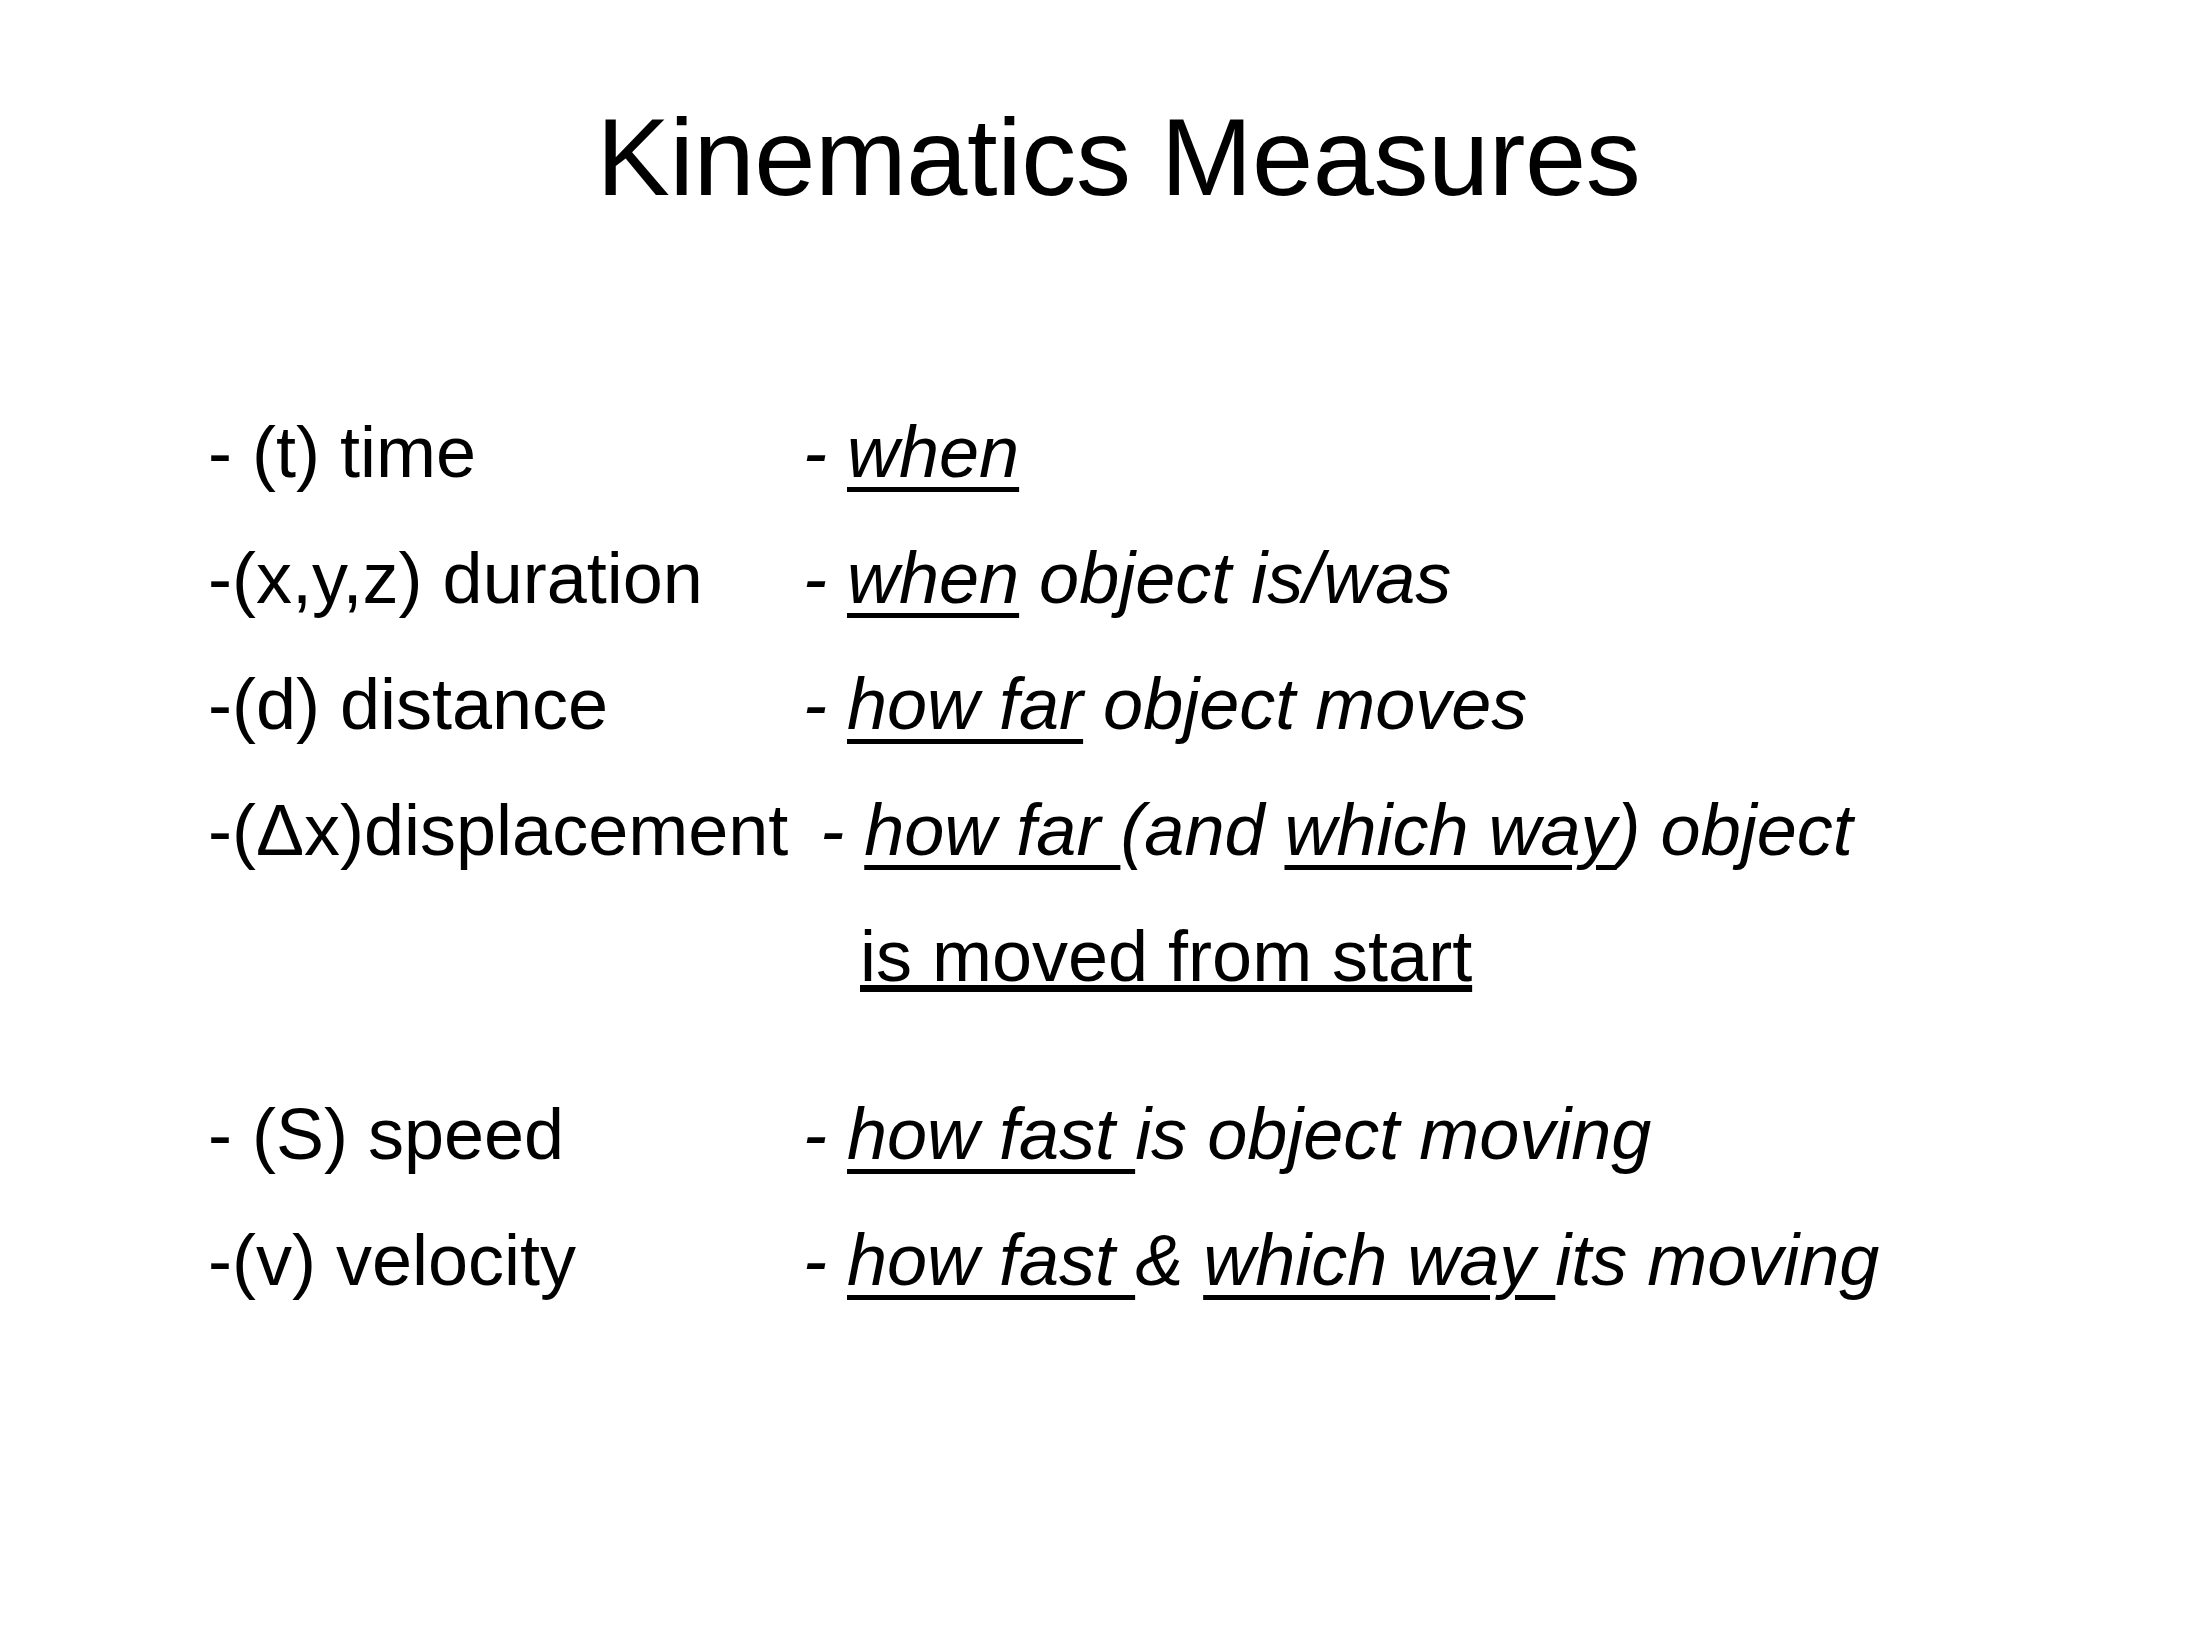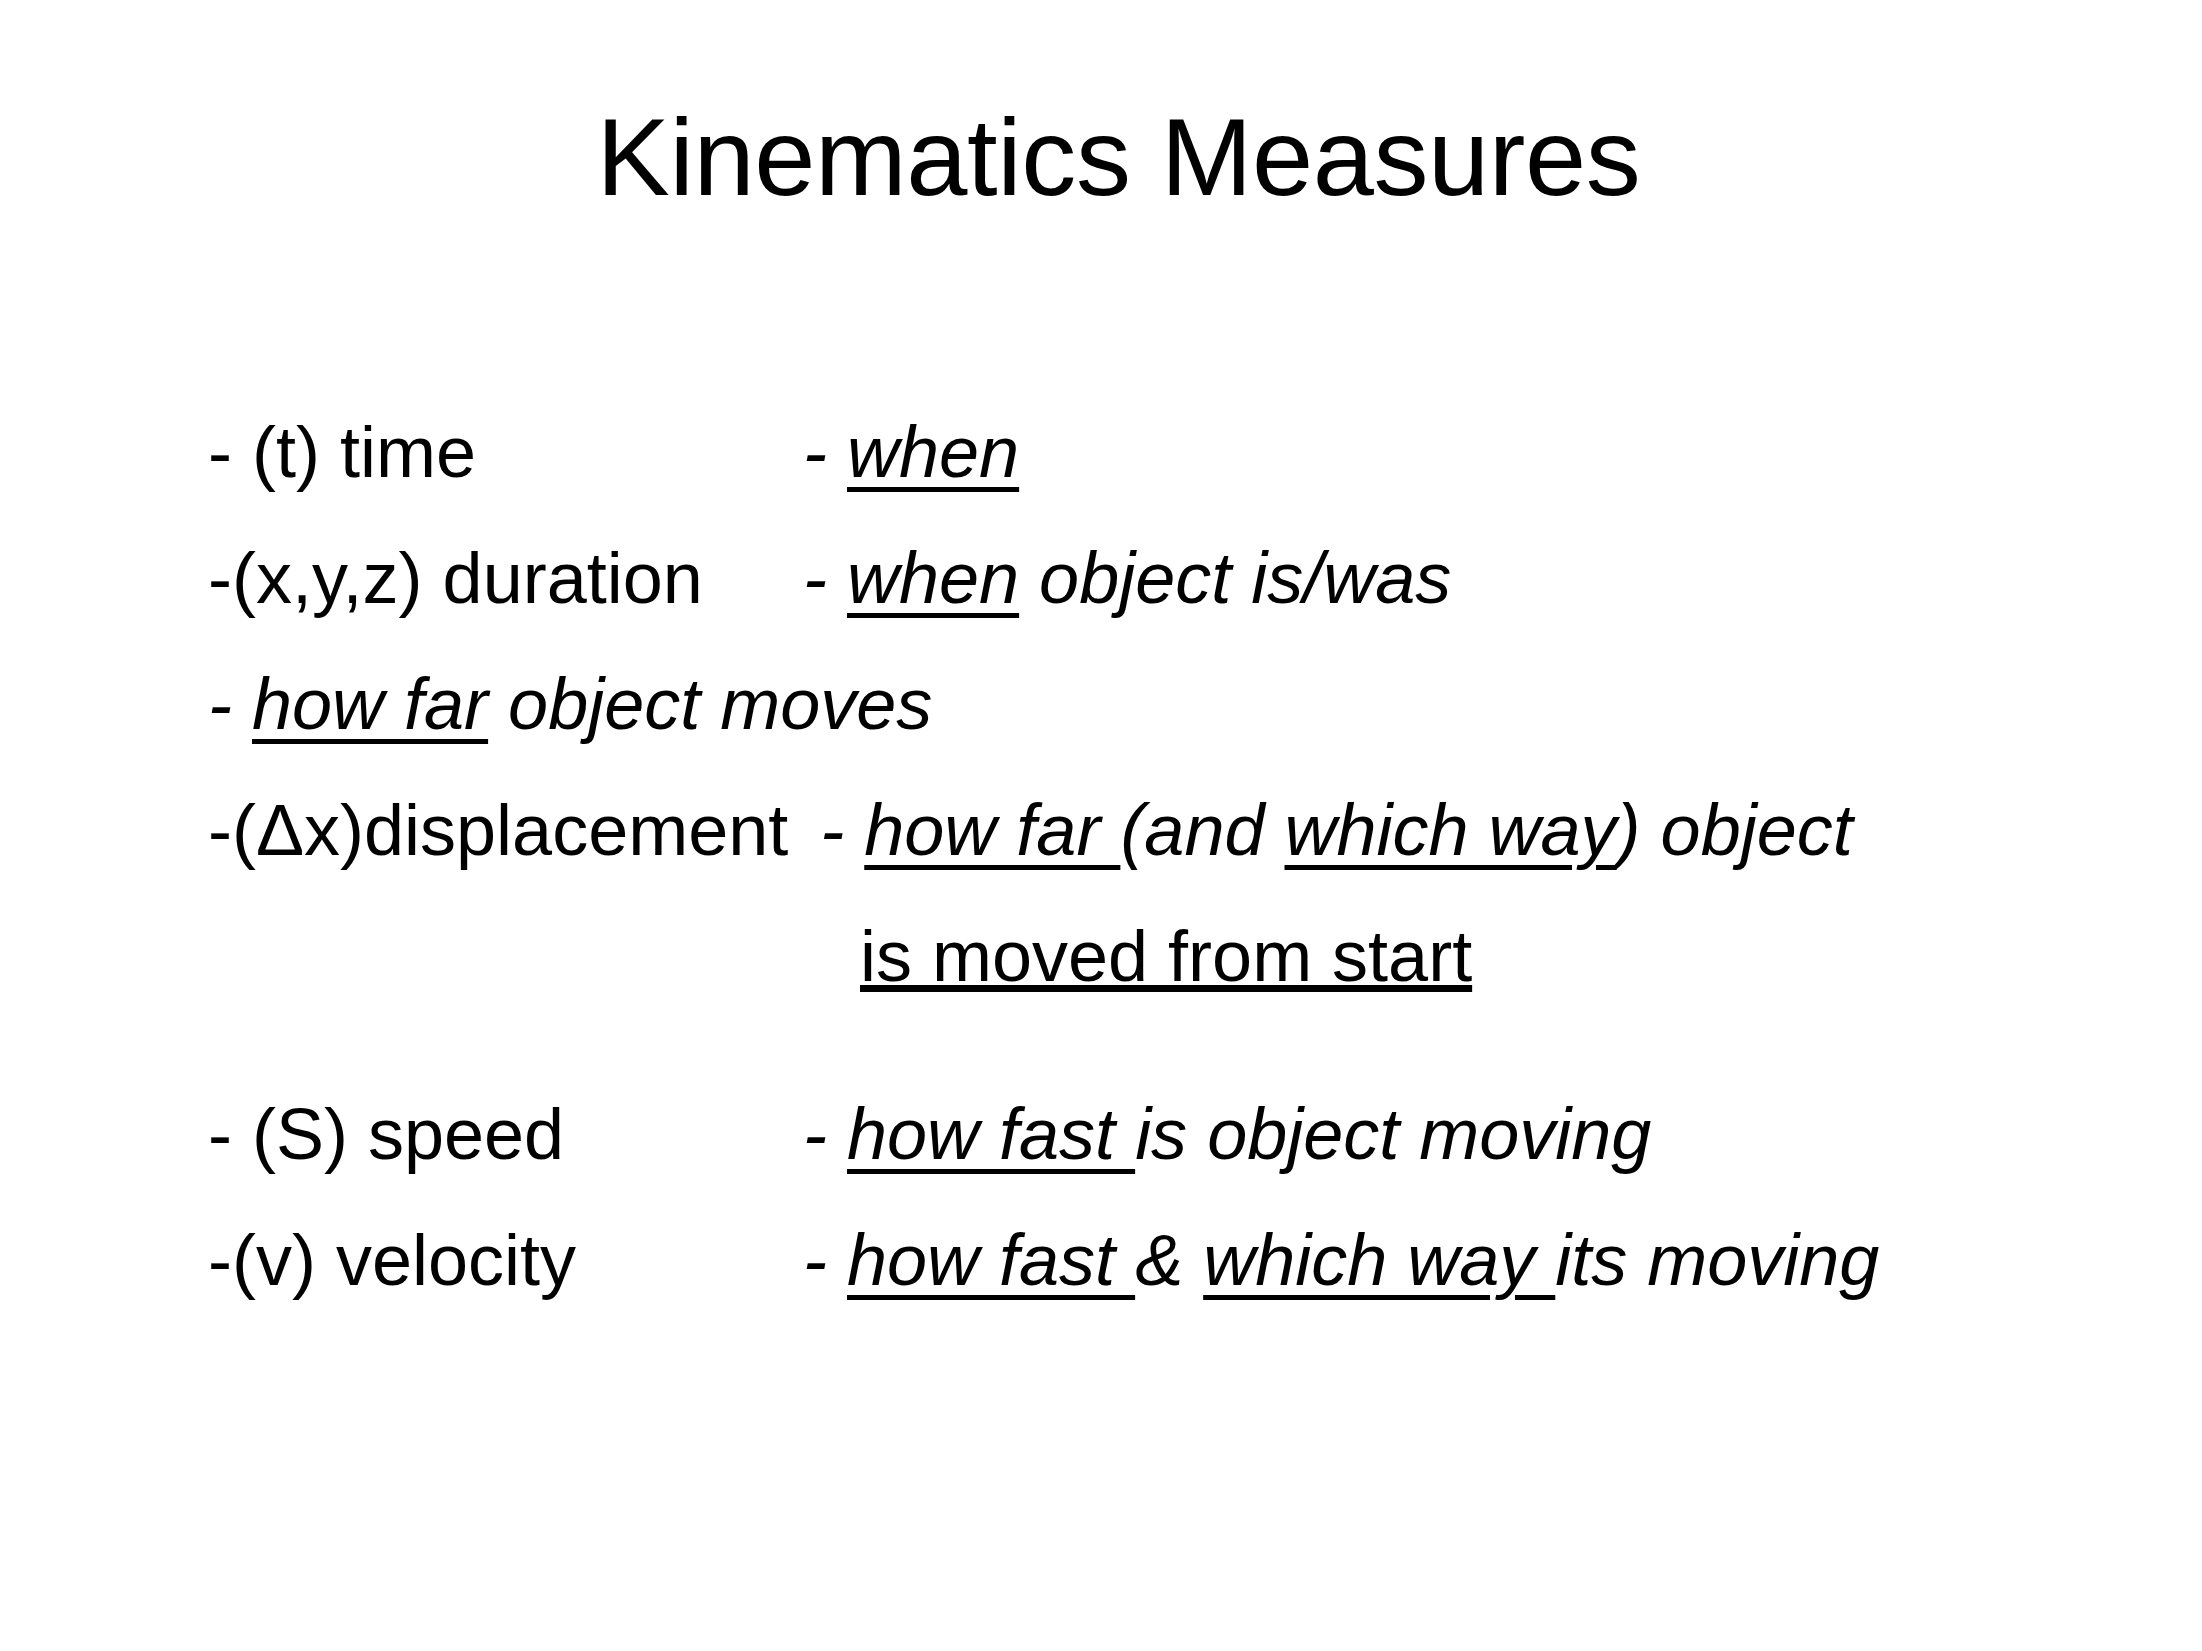--- a/index.html
+++ b/index.html
@@ -117,20 +117,21 @@
       <span class="defn"><span>- </span><span class="u">when</span><span></span></span>
     </div>
 
     <div class="row">
       <span class="term">-(x,y,z) duration</span>
       <span class="defn"><span>- </span><span class="u">when</span><span> object is/was</span></span>
     </div>
 
 
     <div class="row">
+      <span class="term">-(d) distance</span>
       <span class="defn"><span>- </span><span class="u">how far</span><span> object moves</span></span>
     </div>
 
     <div class="row">
       <span class="term wide">-(Δx)displacement</span>
       <span class="defn"><span> - </span><span class="u">how far </span><span>(and </span><span class="u">which way</span><span>) object</span></span>
     </div>
     <div class="cont-row">
       <span class="cont-pad"></span>
       <span class="cont-text">is moved from start</span>

